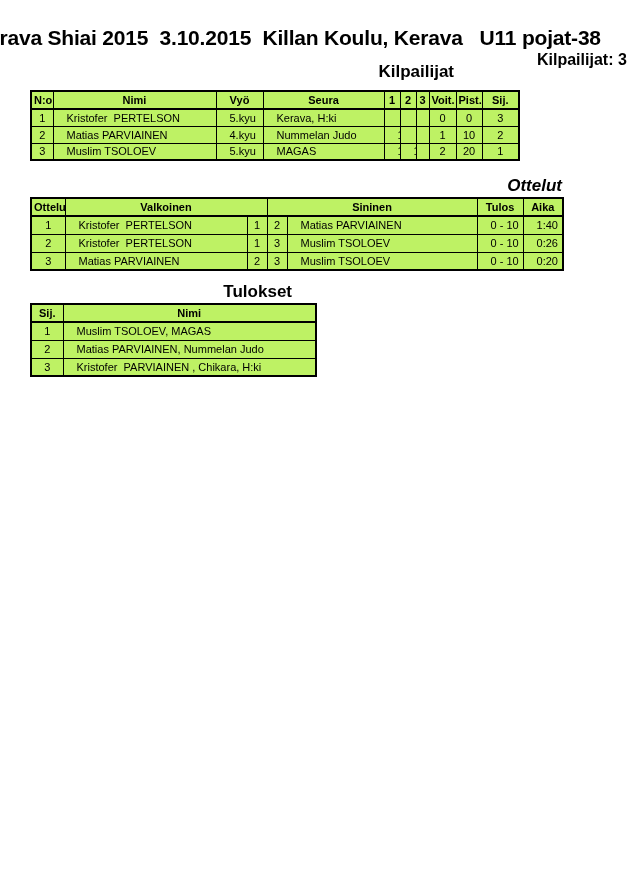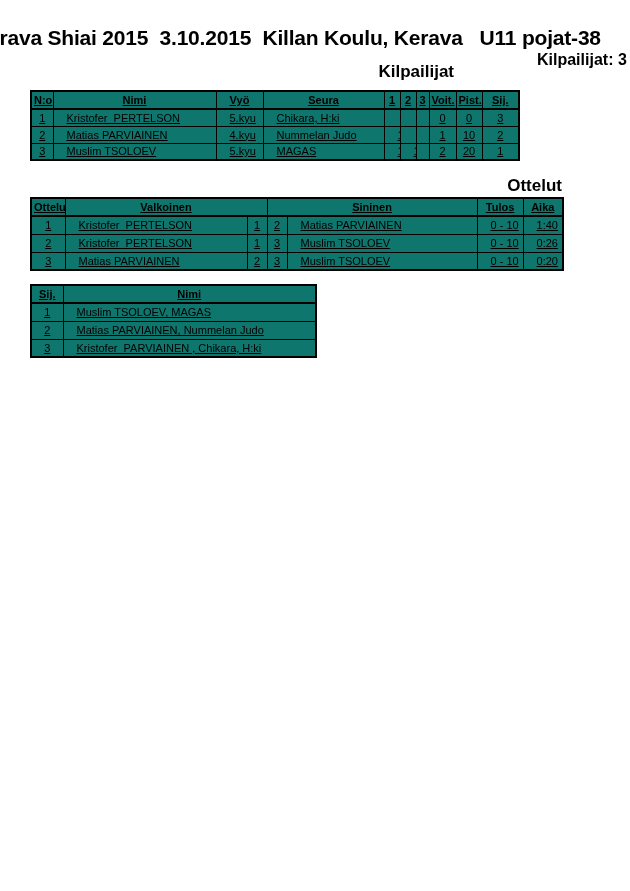--- a/index.html
+++ b/index.html
@@ -32,31 +32,30 @@
   .section { position: absolute; }
   .sec-heading {
     font-size: 17px;
     font-weight: bold;
     text-align: right;
     line-height: 15px;
   }
   #sec-competitors { top: 64px; left: 30px; width: 488px; }
   #sec-competitors .sec-heading { width: 424px; margin-bottom: 11px; }
   #sec-matches { top: 178px; left: 30px; width: 532px; }
-  #sec-matches .sec-heading { width: 100%; margin-bottom: 4px; }
+  #sec-matches .sec-heading { width: 100%; margin-bottom: 4px; font-style: italic; }
   #sec-results { top: 284px; left: 30px; width: 285px; }
   #sec-results .sec-heading { width: 262px; margin-bottom: 4px; }
 
   table {
     border-collapse: collapse;
     table-layout: fixed;
     width: 100%;
-    background: #0f766e;
+    background: #bef264;
     border: 2px solid #000;
-    text-decoration: underline;
   }
   th, td {
     border: 1px solid #000;
     font-size: 11px;
     overflow: hidden;
     white-space: pre;
     padding: 0 2px;
     vertical-align: middle;
   }
   th {
@@ -105,21 +104,21 @@
           <th>Voit.</th>
           <th>Pist.</th>
           <th>Sij.</th>
         </tr>
       </thead>
       <tbody>
         <tr>
           <td class="c">1</td>
           <td class="l">Kristofer  PERTELSON</td>
           <td class="l">5.kyu</td>
-          <td class="l">Chikara, H:ki</td>
+          <td class="l">Kerava, H:ki</td>
           <td class="l"></td>
           <td class="l"></td>
           <td class="l"></td>
           <td class="c">0</td>
           <td class="c">0</td>
           <td class="c">3</td>
         </tr>
         <tr>
           <td class="c">2</td>
           <td class="l">Matias PARVIAINEN</td>
@@ -195,20 +194,21 @@
           <td class="c">3</td>
           <td class="l">Muslim TSOLOEV</td>
           <td class="l">0 - 10</td>
           <td class="l">0:20</td>
         </tr>
       </tbody>
     </table>
   </div>
 
   <div class="section" id="sec-results">
+    <div class="sec-heading">Tulokset</div>
     <table>
       <colgroup>
         <col style="width:32px">
           <col style="width:253px">
       </colgroup>
       <thead>
         <tr>
           <th>Sij.</th>
           <th>Nimi</th>
         </tr>

